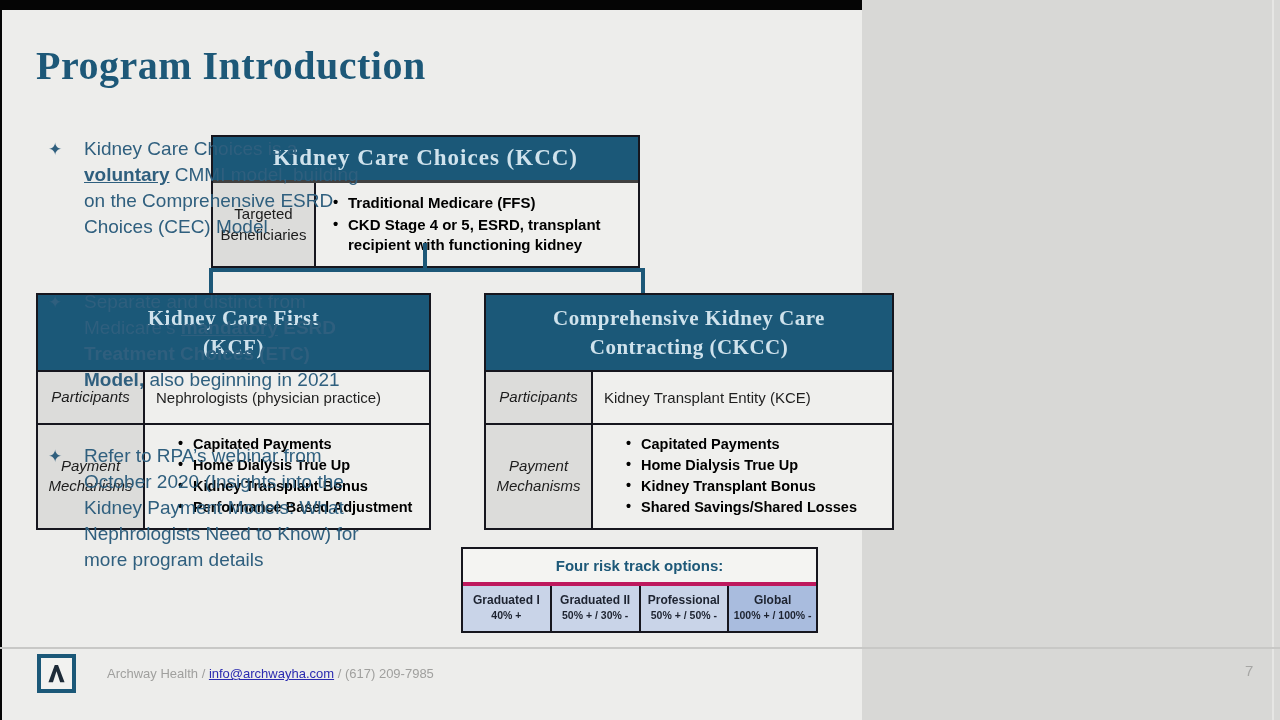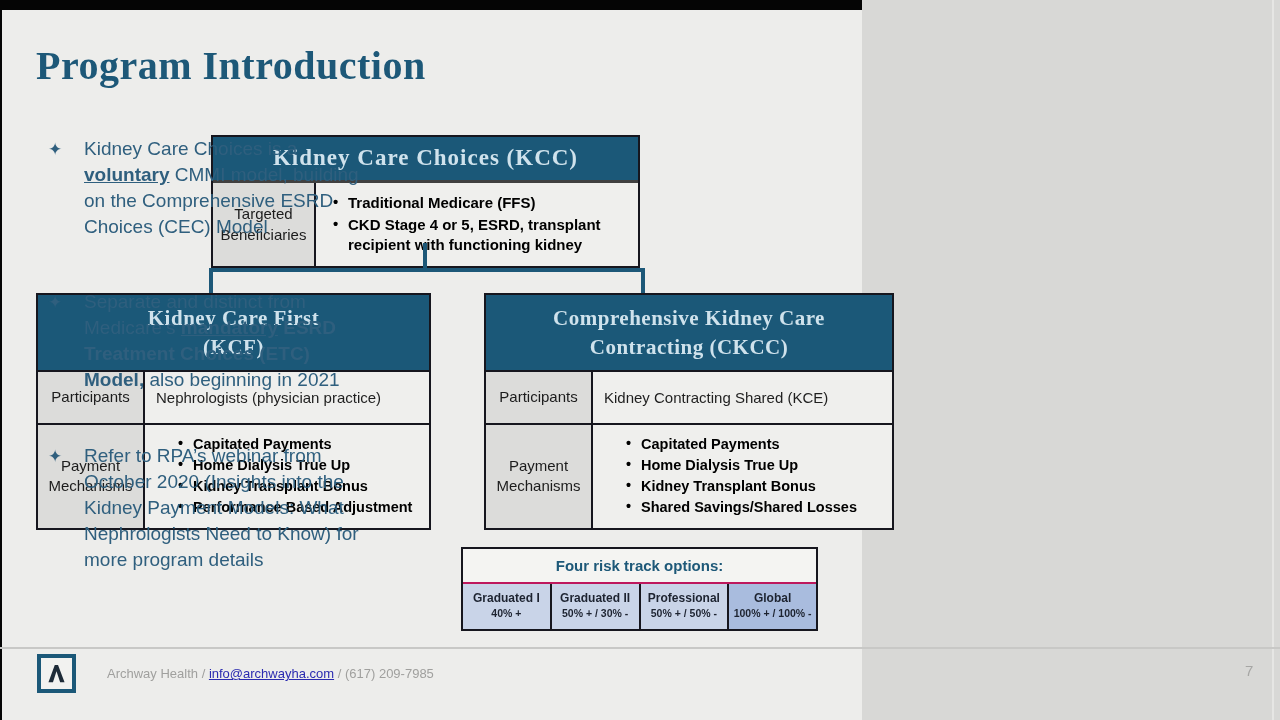--- a/index.html
+++ b/index.html
@@ -39,32 +39,32 @@
   .conn-h       { left:209px; top:268px; width:436px; height:4px; }
   .conn-v-left  { left:209px; top:270px; width:4px; height:25px; }
   .conn-v-right { left:641px; top:270px; width:4px; height:25px; }
 
   
   .model-box { position:absolute; top:293px; border:2px solid #16161e; background:#efefed; }
   #kcf-box  { left:36px;  width:395px; }
   #ckcc-box { left:484px; width:410px; }
   .model-header { font-size:21px; padding:9px 4px; line-height:1.36; letter-spacing:.5px; }
   .model-row { display:flex; border-top:2px solid #16161e; }
-  .model-row .cell-label { width:107px; flex:0 0 107px; padding:6px 3px; }
+  .model-row .cell-label { width:107px; flex:0 0 107px; padding:6px 3px;font-style:italic; }
   .model-content { flex:1; display:flex; flex-direction:column; justify-content:center; }
   .participants-content { padding:17px 4px 17px 11px; font-size:15px; color:#1f1f1f; }
   .payment-content { padding:8px 2px 8px 2px;margin-left:24px; }
   .payment-content ul.dots li { font-size:14.5px; margin:2px 0; }
   .hl-kcf  { color:#3a74a8; }
   .hl-ckcc { color:#215e8e; font-weight:700; }
 
   
   .risk-table { position:absolute; left:461px; top:547px; width:357px; border:2px solid #16161e; background:#f4f4f2; }
   .risk-title { text-align:center; font-weight:700; font-size:15px; color:#1d5878; padding:8px 0; }
-  .risk-cells { display:flex; border-top:2px solid #be185d;justify-content:space-between; }
+  .risk-cells { display:flex; border-top:4px solid #be185d;justify-content:space-between; }
   .risk-cell { flex:1; text-align:center; padding:7px 2px 8px; background:#c9d4e8; border-left:2px solid #16161e; }
   .risk-cell:first-child { border-left:none; }
   .risk-cell.global { background:#a9bcde; }
   .risk-name  { font-weight:700; font-size:12px; color:#1d2330; line-height:1.25; }
   .risk-value { font-size:10.5px; color:#1d2330; line-height:1.3; margin-top:1px; font-weight:700; }
 
   
   .sb-item { position:absolute; left:48px; width:316px; display:flex; color:#2f5f7e;
              font-size:19px; line-height:26px; }
   #sb-item-1 { top:136px; } #sb-item-2 { top:289px; } #sb-item-3 { top:443px; }
@@ -134,21 +134,21 @@
           <li class="hl-kcf">Performance Based Adjustment</li>
         </ul>
       </div>
     </div>
   </div>
 
   <div class="model-box" id="ckcc-box">
     <div class="box-header model-header"><span>Comprehensive Kidney Care</span><br><span>Contracting (CKCC)</span></div>
     <div class="model-row">
       <div class="cell-label">Participants</div>
-      <div class="model-content participants-content">Kidney Contracting Shared (KCE)</div>
+      <div class="model-content participants-content">Kidney Transplant Entity (KCE)</div>
     </div>
     <div class="model-row">
       <div class="cell-label">
           <span>Payment</span>
           <span>Mechanisms</span>
         </div>
       <div class="model-content payment-content">
         <ul class="dots">
           <li>Capitated Payments</li>
           <li>Home Dialysis True Up</li>

